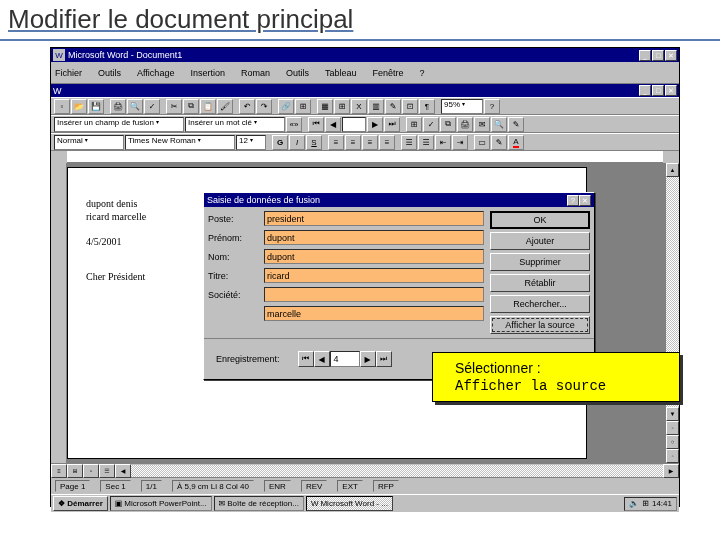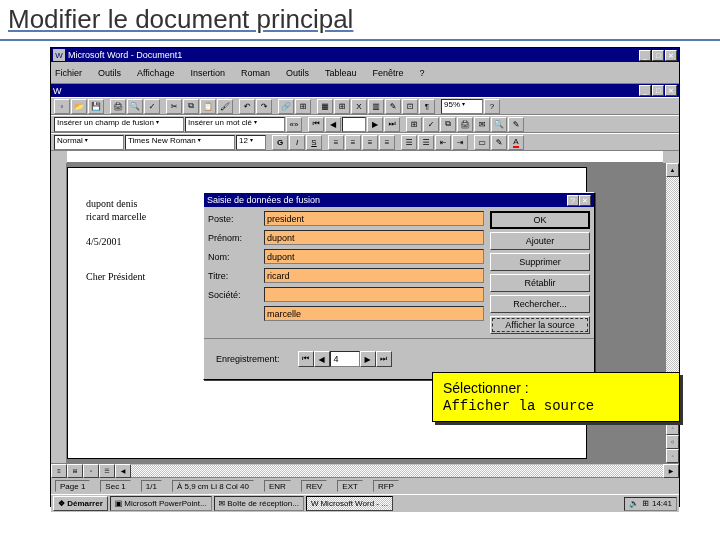--- a/index.html
+++ b/index.html
@@ -46,21 +46,21 @@
   .dbtns { width: 100px; display: flex; flex-direction: column; gap: 3px; }
   .dbtn { height: 18px; background: #c0c0c0; border: 1px solid #fff; border-right-color: #404040; border-bottom-color: #404040; font-size: 9px; display: flex; align-items: center; justify-content: center; }
   .dbtn.default { border: 2px solid #000; }
   .dbtn.dashed { outline: 1px dashed #333; outline-offset: -3px; }
   .dlg-nav { border-top: 1px solid #808080; padding: 12px; display: flex; align-items: center; gap: 18px; }
   .navlabel { font-size: 9px; }
   .navctrl { display: flex; align-items: center; gap: 0; }
   .navbtn { width: 16px; height: 16px; background: #c0c0c0; border: 1px solid #fff; border-right-color: #404040; border-bottom-color: #404040; display: inline-flex; align-items: center; justify-content: center; font-size: 8px; }
   .navnum { width: 30px; height: 16px; background: #fff; border: 1px inset #808080; display: inline-flex; align-items: center; padding: 0 3px; font-size: 9px; }
   
-  .callout { position: absolute; left: 432px; top: 372px; width: 248px; background: #ffff00; border: 1px solid #000; box-shadow: 3px 3px 0 #333; padding: 6px 10px; font-size: 14px; line-height: 1.3; }
+  .callout { position: absolute; left: 432px; top: 352px; width: 248px; background: #ffff00; border: 1px solid #000; box-shadow: 3px 3px 0 #333; padding: 6px 22px; font-size: 14px; line-height: 1.3; }
   .callout .mono { font-family: 'Courier New', monospace; }
   .hscroll-row { background:#c0c0c0; height:14px; display:flex; align-items:center; border-top:1px solid #808080; }
 </style>
 </head>
 <body>
 
 <div class="slide-title">Modifier le document principal</div>
 
 <div class="app-window">
 

